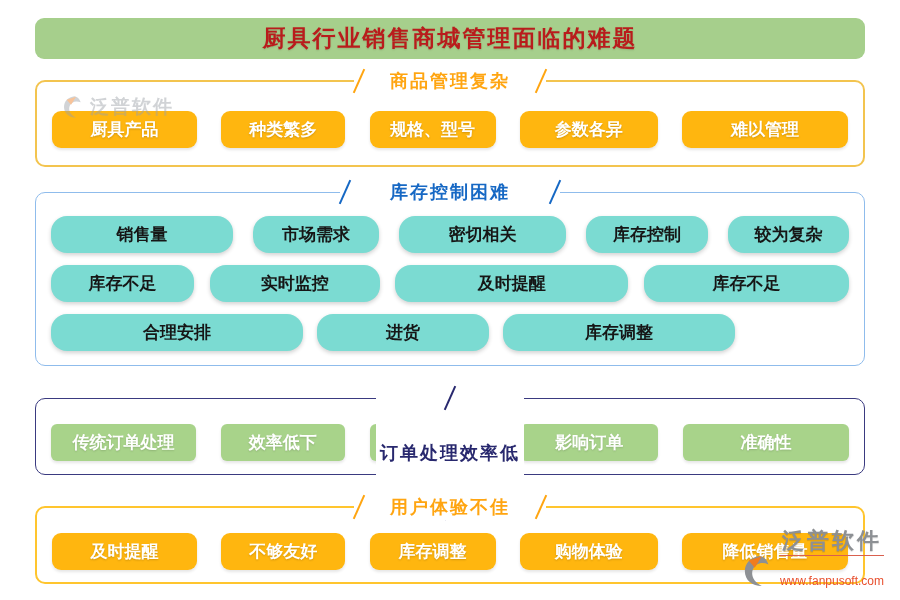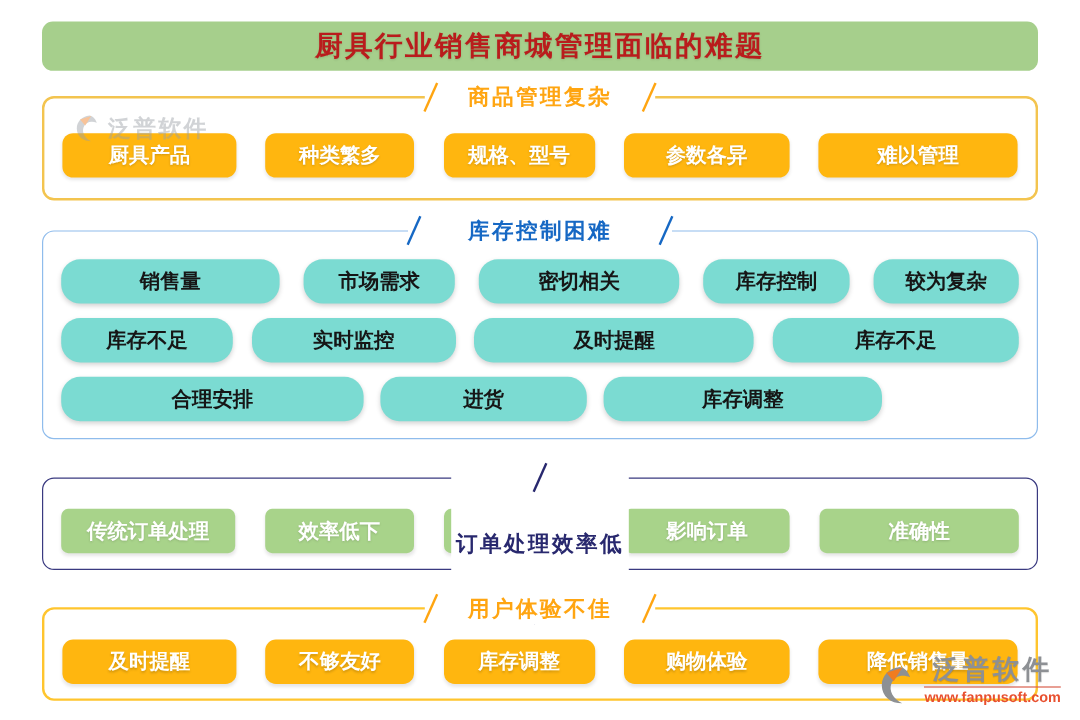--- a/index.html
+++ b/index.html
@@ -127,25 +127,25 @@
   .brand-name {
     color: #8D9094;
     font-size: 22px;
     font-weight: bold;
     letter-spacing: 3px;
     line-height: 1.1;
     text-shadow: 0 1px 1px rgba(0,0,0,0.15);
   }
   .brand-url {
     margin-top: 2px;
-    padding-top: 1px;
+    padding-top: 18px;
     border-top: 1px solid #D9604F;
     color: #E8502F;
     font-size: 12px;
-    font-weight: bold;
+    font-weight: normal;
     align-self: stretch;
     text-align: center;
   }
   .logo-svg { display: block; }
 </style>
 </head>
 <body>
 
 <div class="banner">
   <span>厨具行业销售商城管理面临的难题</span>

